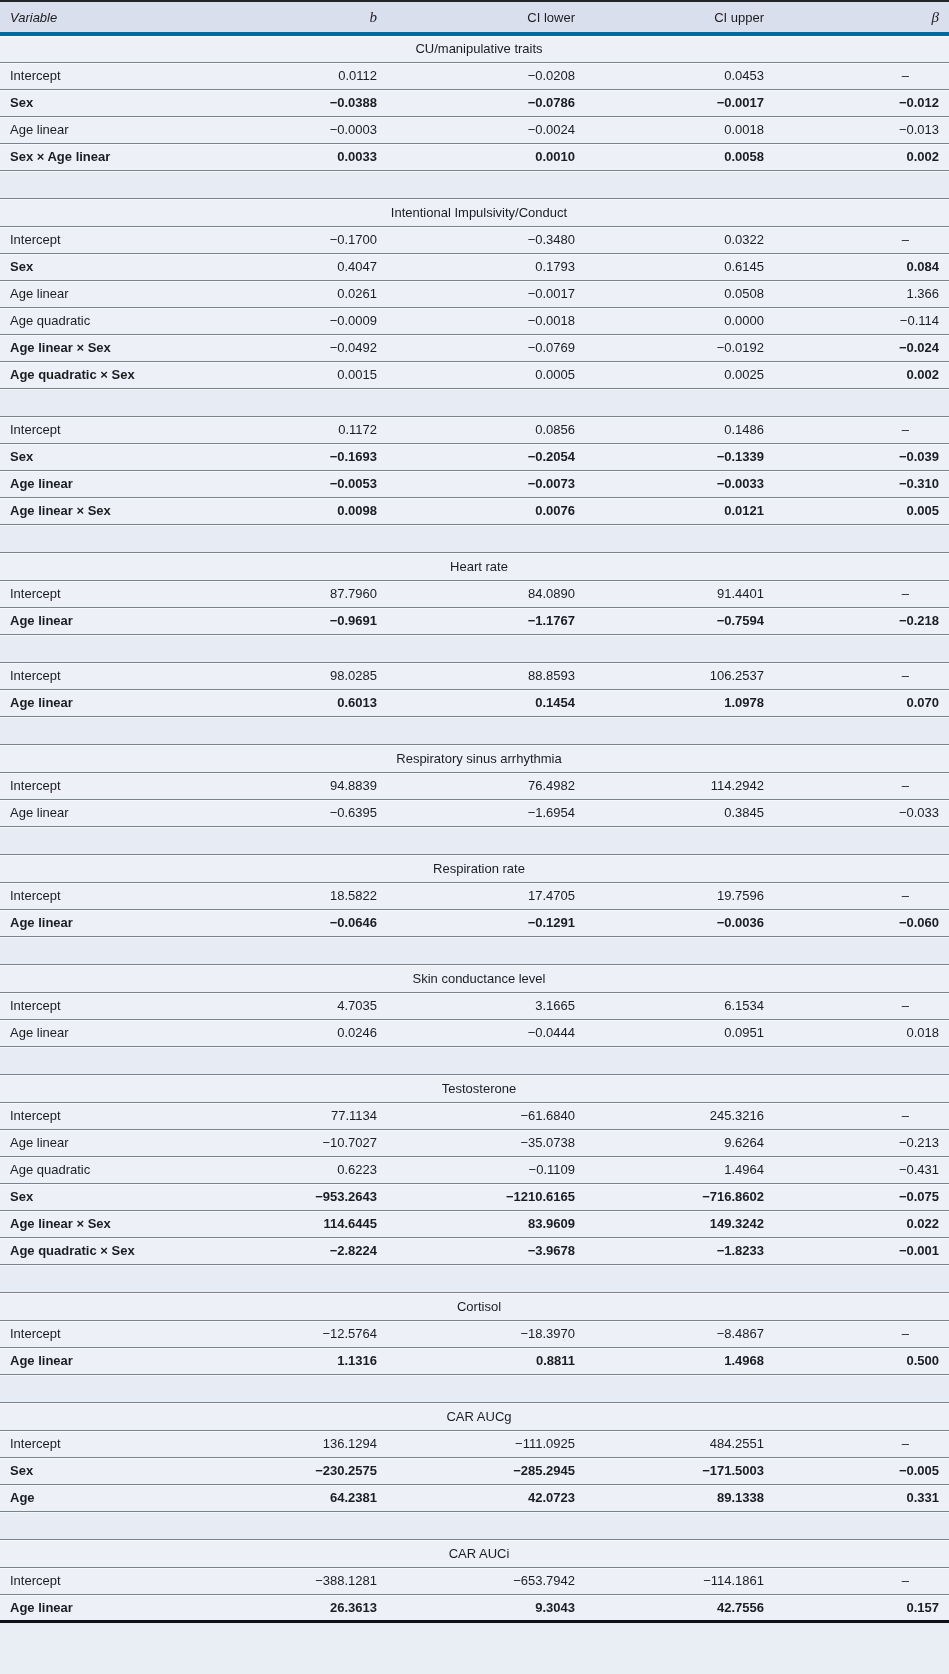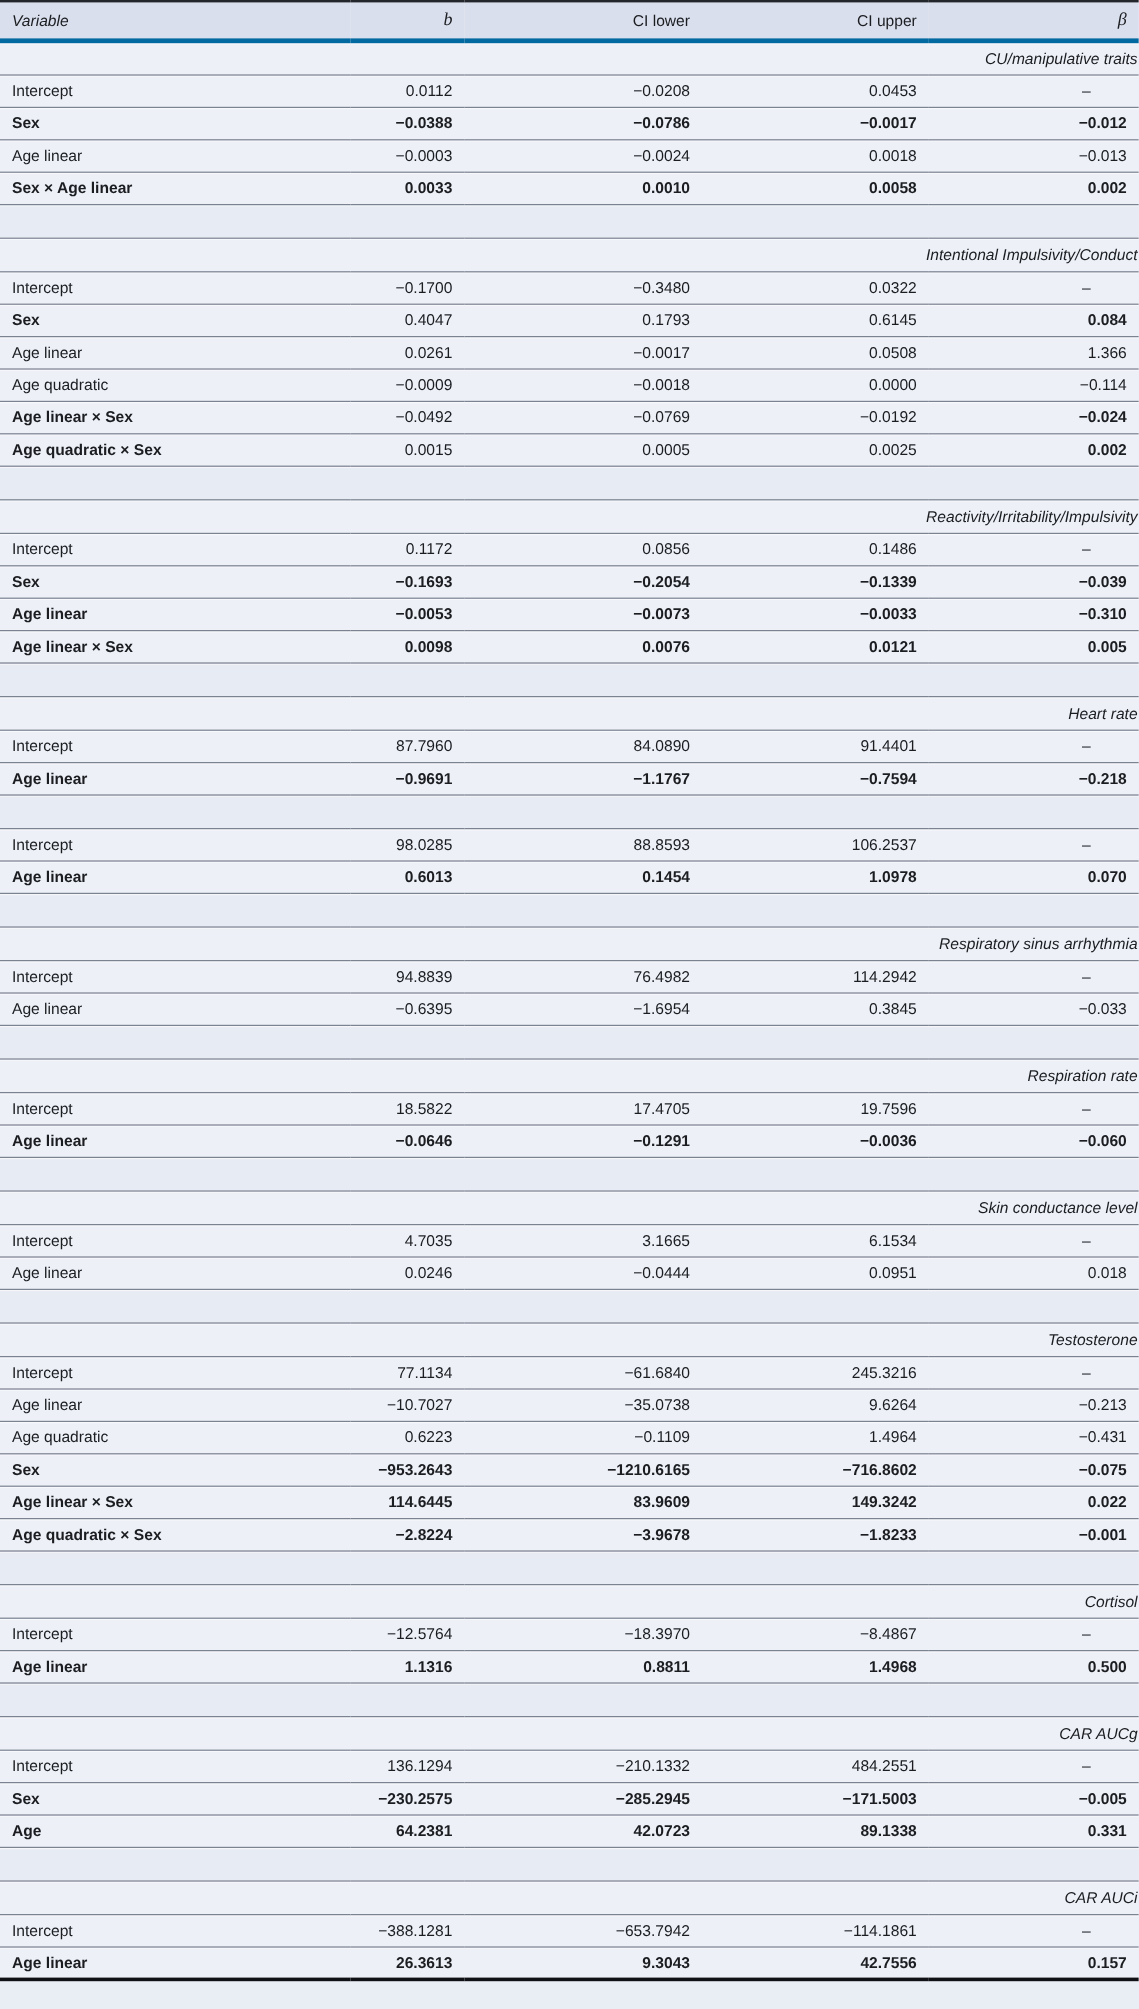--- a/index.html
+++ b/index.html
@@ -51,22 +51,21 @@
     border-bottom: 1px solid #7b8290;
   }
   tbody td {
     vertical-align: middle;
     box-shadow: inset 0 1px 0 rgba(255,255,255,0.55);
   }
   tr.title-row {
     height: 28px;
   }
   tr.title-row td {
-    font-style: italic;
-    text-align: right;
+    text-align: center;
     padding-left: 10px;
   }
   tr.gap-row {
     height: 28px;
     background: #e7ebf3;
   }
   tr.data-row { height: 27px; }
   td.label {
     text-align: left;
     padding-left: 10px;
@@ -177,23 +176,20 @@
         <tr class="data-row bold-lb">
           <td class="label">Age quadratic × Sex</td>
           <td class="num">0.0015</td>
           <td class="num">0.0005</td>
           <td class="num">0.0025</td>
           <td class="num beta">0.002</td>
         </tr>
         <tr class="gap-row">
           <td colspan="5"></td>
         </tr>
-        <tr class="title-row">
-          <td colspan="5">Reactivity/Irritability/Impulsivity</td>
-        </tr>
         <tr class="data-row">
           <td class="label">Intercept</td>
           <td class="num">0.1172</td>
           <td class="num">0.0856</td>
           <td class="num">0.1486</td>
           <td class="num beta dash">–</td>
         </tr>
         <tr class="data-row bold-all">
           <td class="label">Sex</td>
           <td class="num">−0.1693</td>
@@ -382,21 +378,21 @@
         </tr>
         <tr class="gap-row">
           <td colspan="5"></td>
         </tr>
         <tr class="title-row">
           <td colspan="5">CAR AUCg</td>
         </tr>
         <tr class="data-row">
           <td class="label">Intercept</td>
           <td class="num">136.1294</td>
-          <td class="num">−210.1332</td>
+          <td class="num">−111.0925</td>
           <td class="num">484.2551</td>
           <td class="num beta dash">–</td>
         </tr>
         <tr class="data-row bold-all">
           <td class="label">Sex</td>
           <td class="num">−230.2575</td>
           <td class="num">−285.2945</td>
           <td class="num">−171.5003</td>
           <td class="num beta">−0.005</td>
         </tr>

